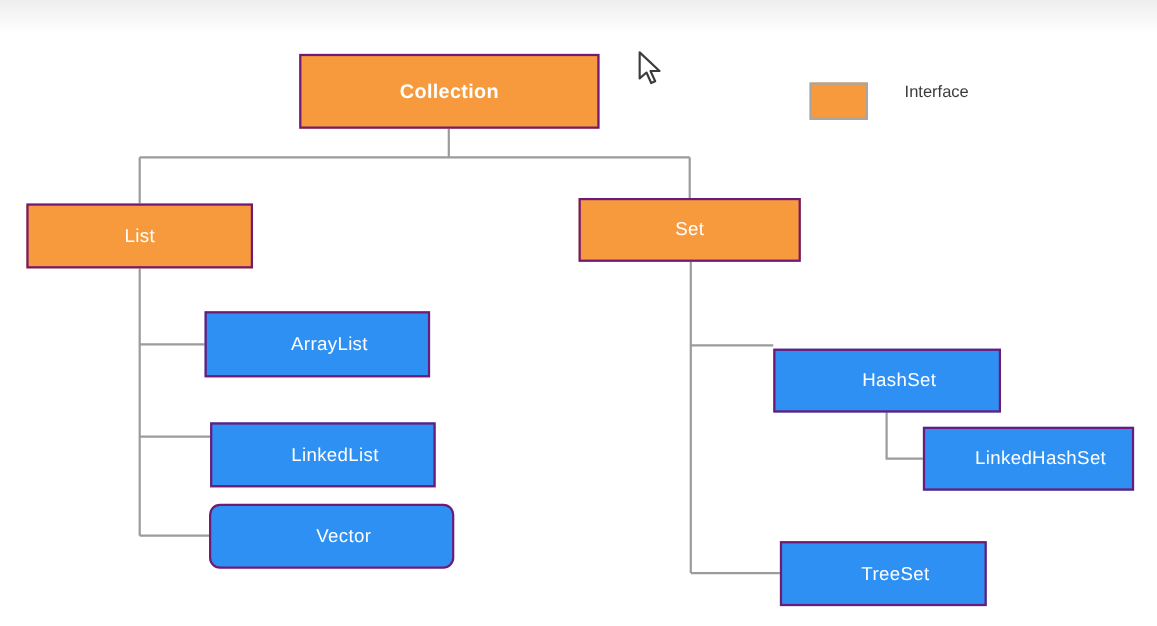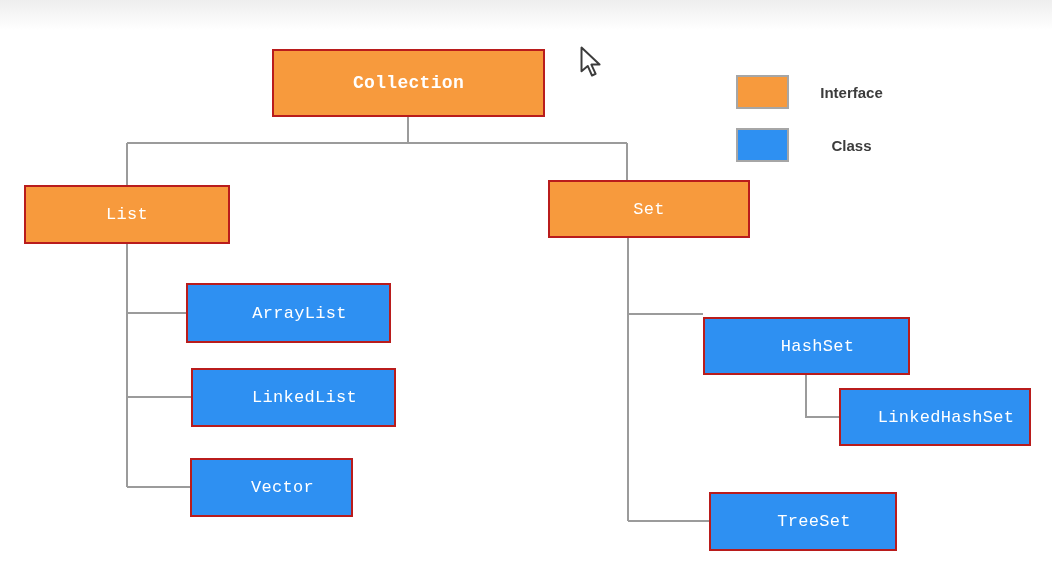--- a/index.html
+++ b/index.html
@@ -30,45 +30,43 @@
   .wires path {
     fill: none;
     stroke: #9b9b9b;
     stroke-width: 2;
   }
   .node {
     position: absolute;
     display: flex;
     align-items: center;
     justify-content: center;
-    border: 2px solid #b91c1c;
+    border: 2px solid #701a75;
     box-sizing: border-box;
     color: #ffffff;
     font-size: 17px;
     letter-spacing: 0.3px;
-    font-family: Liberation Mono, monospace;
   }
   .interface { background: #f79a3d; }
   .class     { background: #2e90f2; padding-left: 22px; }
 
   .node-collection    { left: 272px; top:  49px; width: 273px; height: 68px; font-weight: bold; font-size: 18px; }
   .node-list          { left:  24px; top: 185px; width: 206px; height: 59px; }
-  .node-set           { left: 548px; top: 180px; width: 202px; height: 58px; }
+  .node-set           { left: 526px; top: 180px; width: 202px; height: 58px; }
   .node-arraylist     { left: 186px; top: 283px; width: 205px; height: 60px; }
-  .node-linkedlist    { left: 191px; top: 368px; width: 205px; height: 59px; }
-  .node-vector        { left: 190px; top: 458px; width: 163px; height: 59px; }
+  .node-linkedlist    { left: 191px; top: 384px; width: 205px; height: 59px; }
+  .node-vector        { left: 190px; top: 458px; width: 223px; height: 59px; border-radius: 10px; }
   .node-hashset       { left: 703px; top: 285px; width: 207px; height: 58px; margin-top: 32px; }
   .node-linkedhashset { left: 839px; top: 388px; width: 192px; height: 58px; }
   .node-treeset       { left: 709px; top: 492px; width: 188px; height: 59px; }
 
   .legend-row {
     position: absolute;
     display: flex;
-    align-items: center;
-    font-weight: bold;
+    align-items: flex-start;
   }
   .legend-row-interface { left: 736px; top:  75px; }
   .legend-row-class     { left: 736px; top: 128px; }
   .swatch {
     width: 53px;
     height: 34px;
     border: 2px solid #a6a6a6;
     box-sizing: border-box;
     flex: 0 0 auto;
   }
@@ -114,21 +112,17 @@
   <div class="node class node-linkedlist">LinkedList</div>
   <div class="node class node-vector">Vector</div>
   <div class="node class node-hashset">HashSet</div>
   <div class="node class node-linkedhashset">LinkedHashSet</div>
   <div class="node class node-treeset">TreeSet</div>
 
   <div class="legend-row legend-row-interface">
     <span class="swatch interface"></span>
     <span class="legend-label">Interface</span>
   </div>
-  <div class="legend-row legend-row-class">
-    <span class="swatch class"></span>
-    <span class="legend-label">Class</span>
-  </div>
 
   <svg class="cursor" width="22" height="32" viewBox="0 0 14.5 21" aria-hidden="true">
     <path d="M1 1 L1 16.6 L5.1 13.1 L7.9 19.4 L10.3 18.3 L7.5 12.2 L12.9 12.2 Z" fill="#ffffff" stroke="#3c3c3c" stroke-width="1.3" stroke-linejoin="round"></path>
   </svg>
 </div>
 
 </body></html>

